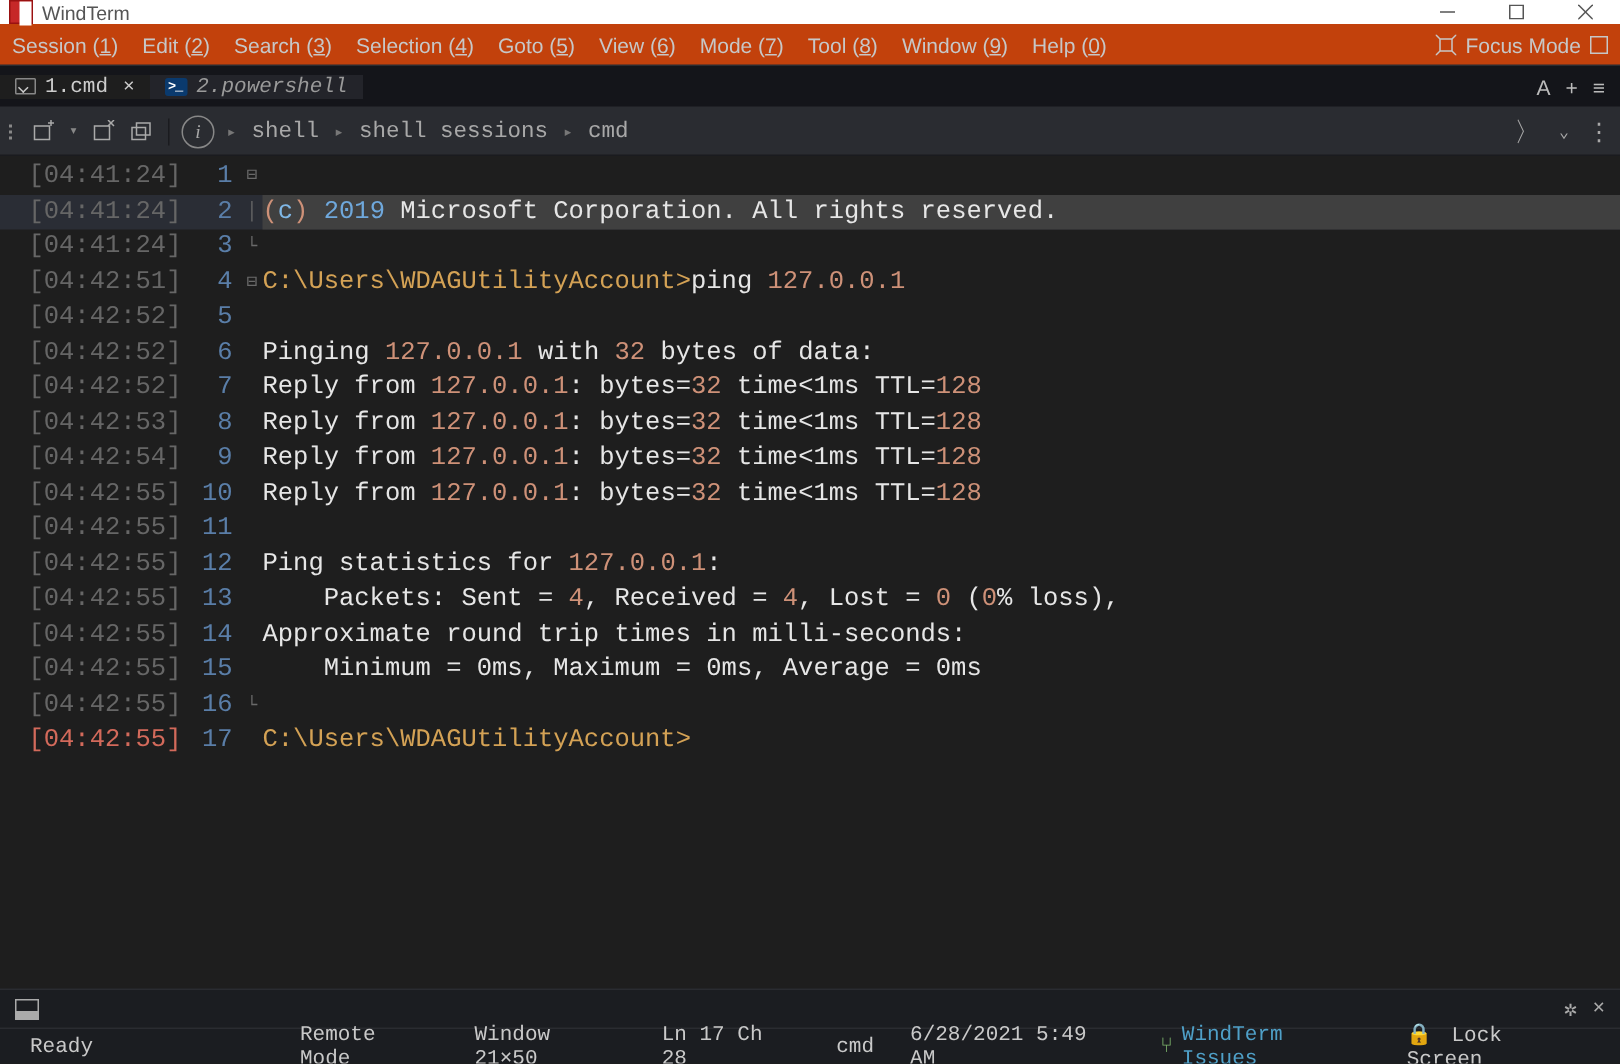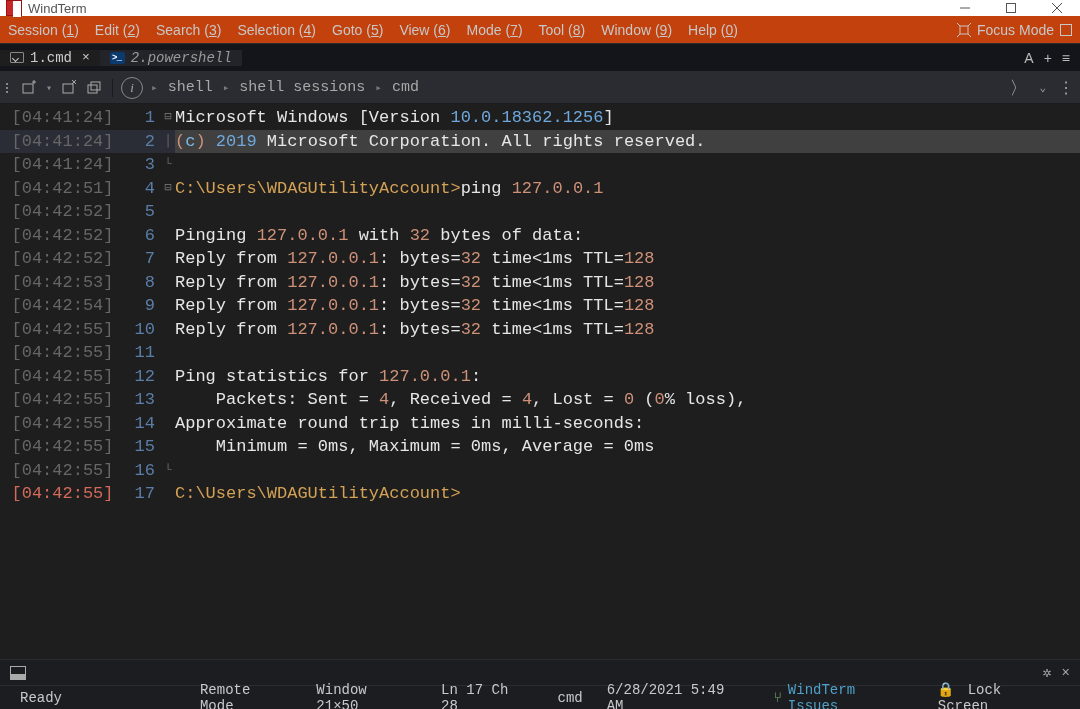--- a/index.html
+++ b/index.html
@@ -86,21 +86,21 @@
   .breadcrumb .sep { color:#777; font-size:11px;}
   .toolbar .right { margin-left:auto; display:flex; align-items:center; gap:12px; }
   
   .term {
     flex:1; overflow:auto; background:#1e1e1e;
     font-size:17px; line-height:23.5px;
     font-family:"Consolas","Courier New",monospace;
     padding-top:2px;
   }
   .row { display:flex; white-space:pre; }
-  .ts { width:121px; text-align:center; padding-left:4px; color:#666; }
+  .ts { width:121px; text-align:right; padding-left:4px; color:#666; }
   .ts.curr { color:#d36a5b; }
   .ln { width:40px; text-align:right; color:#5a7ea8; padding-right:6px; }
   .gut { width:14px; text-align:center; color:#6a6a6a; font-size:12px; line-height:23px;}
   .txt { flex:1; }
   .row.hl { background:#2a2d35; }
   .row.hl .txt { background:#404040; }
   .c-ver  { color:#6fa8dc; }
   .c-num  { color:#ce9178; }
   .c-prompt { color:#d4a255; }
   .c-ip   { color:#ce9178; }
@@ -233,21 +233,21 @@
     <span>cmd</span>
   </div>
   <div class="right">
     <span style="font-size:18px;">〉</span>
     <span style="font-size:11px;">⌄</span>
     <span style="font-size:16px;">⋮</span>
   </div>
 </div>
 
 <div class="term" id="term">
-    <div class="row"><span class="ts">[04:41:24]</span><span class="ln">1</span><span class="gut">⊟</span><span class="txt"><span class="c-cmd">Microsoft Windows [Version </span><span class="c-ver">10.0.18362.1256</span><span class="c-cmd">]</span></span></div>
+    <div class="row"><span class="ts">[04:41:24]</span><span class="ln">1</span><span class="gut">⊟</span></div>
     <div class="row hl"><span class="ts">[04:41:24]</span><span class="ln">2</span><span class="gut">│</span><span class="txt"><span class="c-punc">(</span><span class="c-high">c</span><span class="c-punc">)</span> <span class="c-ver">2019</span><span class="c-cmd"> Microsoft Corporation. All rights reserved.</span></span></div>
     <div class="row"><span class="ts">[04:41:24]</span><span class="ln">3</span><span class="gut">└</span><span class="txt"></span></div>
     <div class="row"><span class="ts">[04:42:51]</span><span class="ln">4</span><span class="gut">⊟</span><span class="txt"><span class="c-prompt">C:\Users\WDAGUtilityAccount&gt;</span><span class="c-cmd">ping </span><span class="c-ip">127.0.0.1</span></span></div>
     <div class="row"><span class="ts">[04:42:52]</span><span class="ln">5</span><span class="gut"></span><span class="txt"></span></div>
     <div class="row"><span class="ts">[04:42:52]</span><span class="ln">6</span><span class="gut"></span><span class="txt"><span class="c-cmd">Pinging </span><span class="c-ip">127.0.0.1</span><span class="c-cmd"> with </span><span class="c-num">32</span><span class="c-cmd"> bytes of data:</span></span></div>
     <div class="row"><span class="ts">[04:42:52]</span><span class="ln">7</span><span class="gut"></span><span class="txt"><span class="c-cmd">Reply from </span><span class="c-ip">127.0.0.1</span><span class="c-cmd">: bytes=</span><span class="c-num">32</span><span class="c-cmd"> time&lt;1ms TTL=</span><span class="c-num">128</span></span></div>
     <div class="row"><span class="ts">[04:42:53]</span><span class="ln">8</span><span class="gut"></span><span class="txt"><span class="c-cmd">Reply from </span><span class="c-ip">127.0.0.1</span><span class="c-cmd">: bytes=</span><span class="c-num">32</span><span class="c-cmd"> time&lt;1ms TTL=</span><span class="c-num">128</span></span></div>
     <div class="row"><span class="ts">[04:42:54]</span><span class="ln">9</span><span class="gut"></span><span class="txt"><span class="c-cmd">Reply from </span><span class="c-ip">127.0.0.1</span><span class="c-cmd">: bytes=</span><span class="c-num">32</span><span class="c-cmd"> time&lt;1ms TTL=</span><span class="c-num">128</span></span></div>
     <div class="row"><span class="ts">[04:42:55]</span><span class="ln">10</span><span class="gut"></span><span class="txt"><span class="c-cmd">Reply from </span><span class="c-ip">127.0.0.1</span><span class="c-cmd">: bytes=</span><span class="c-num">32</span><span class="c-cmd"> time&lt;1ms TTL=</span><span class="c-num">128</span></span></div>
     <div class="row"><span class="ts">[04:42:55]</span><span class="ln">11</span><span class="gut"></span><span class="txt"></span></div>

